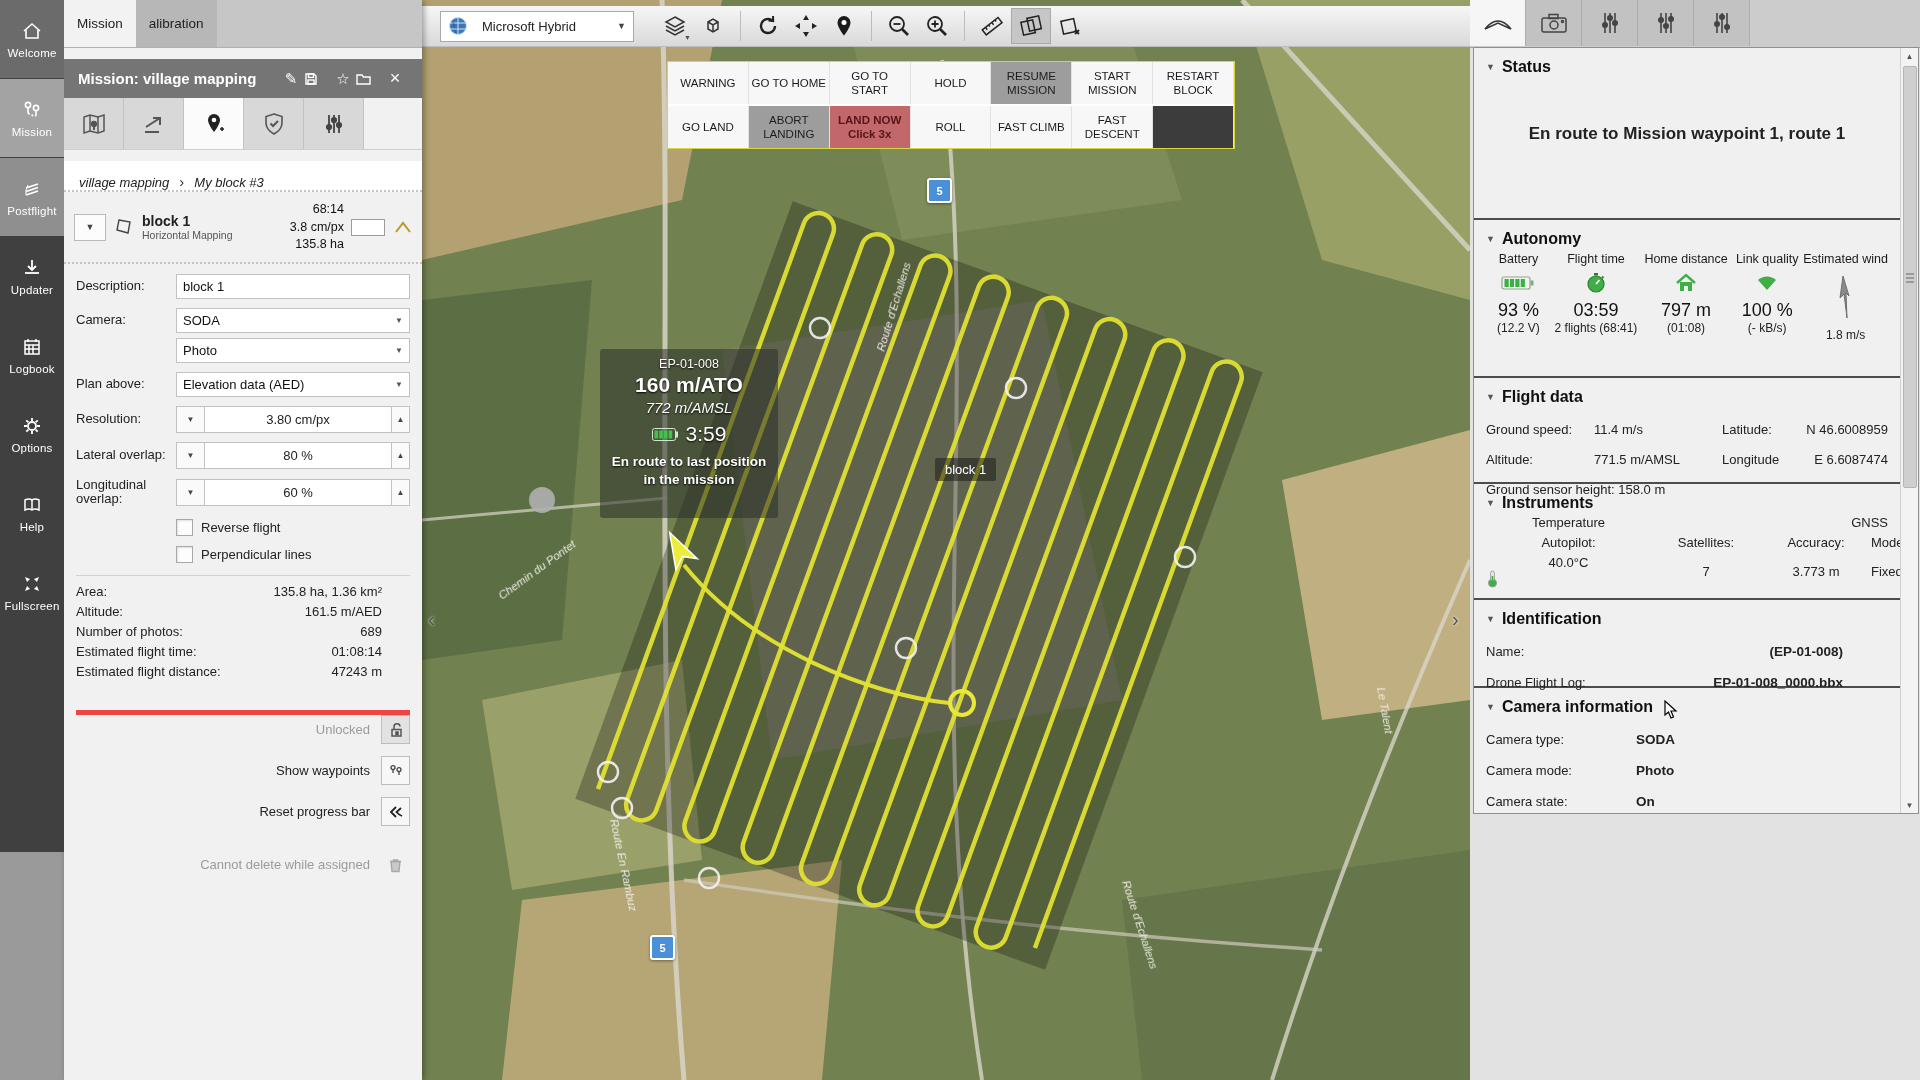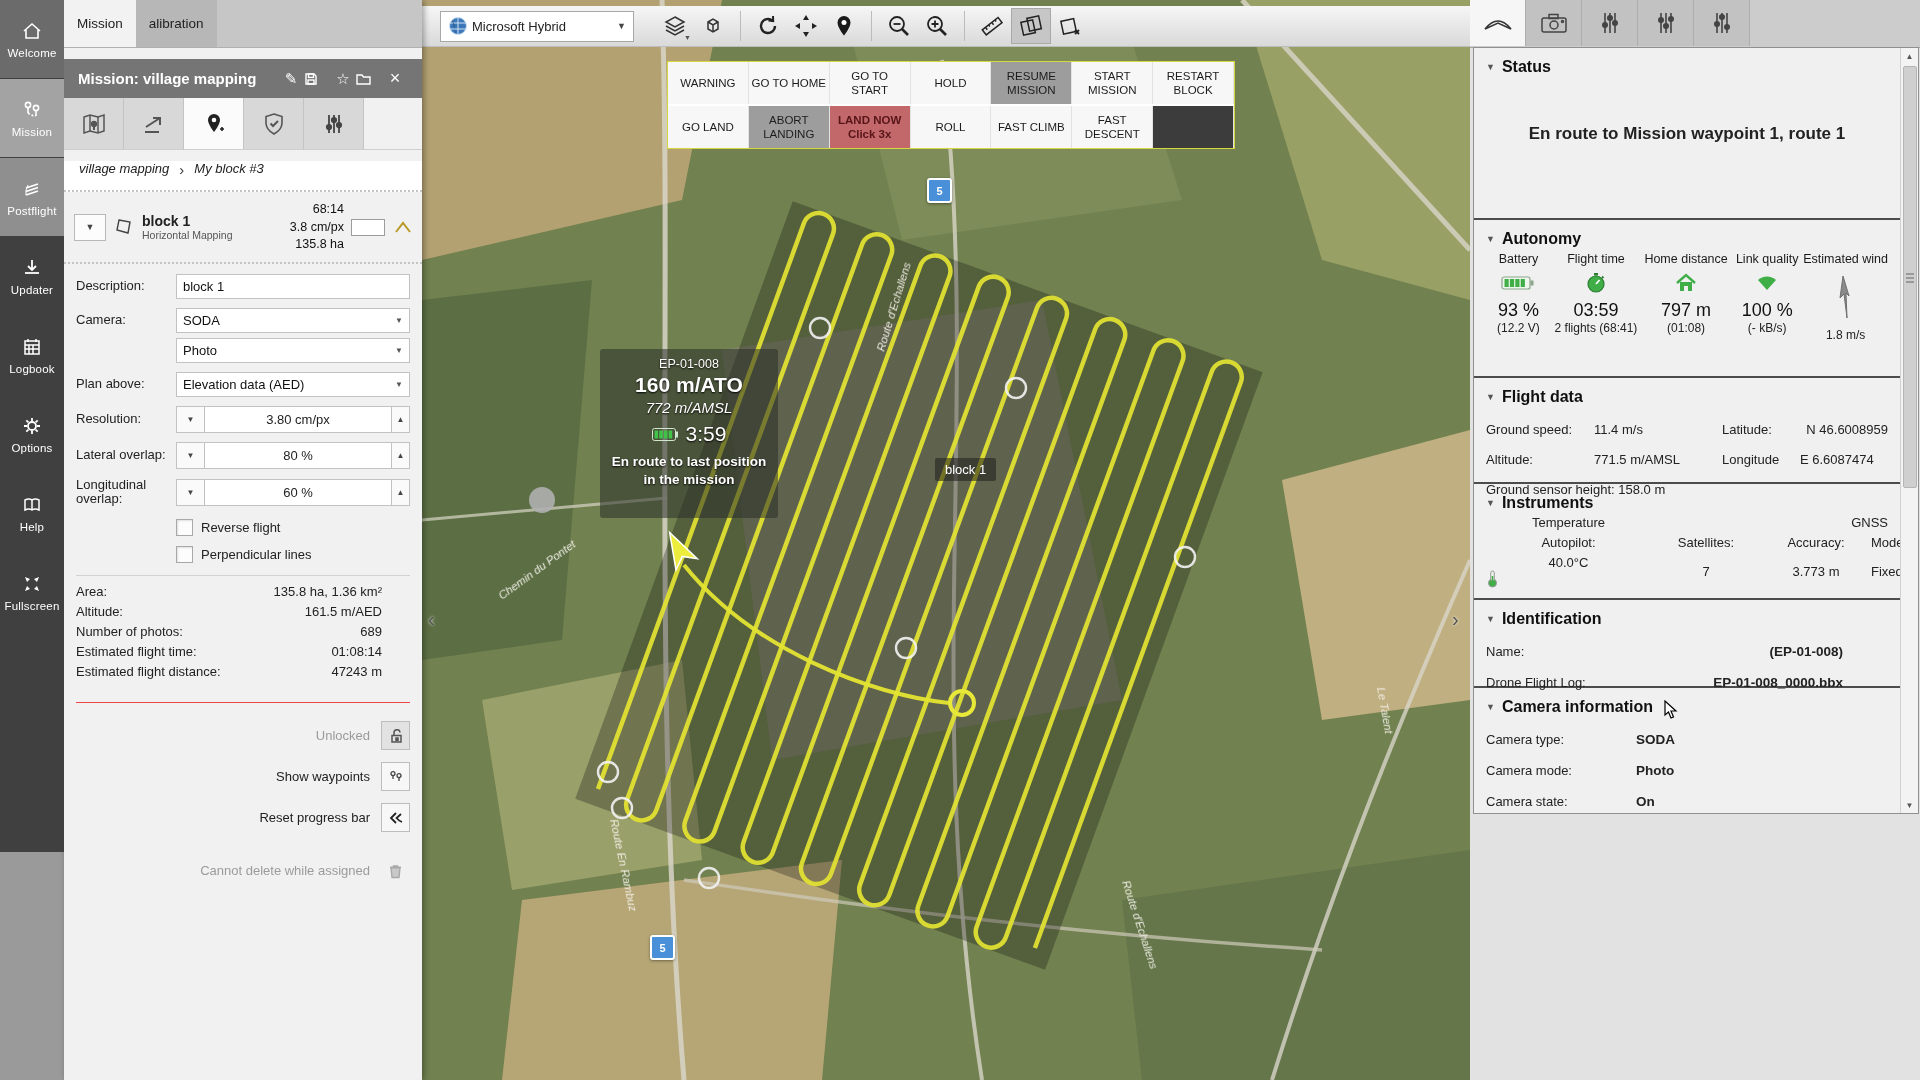--- a/index.html
+++ b/index.html
@@ -20,21 +20,21 @@
   #win-tabs{height:47px;background:#c6c6c6;display:flex;align-items:stretch;border-bottom:1px solid #b0b0b0}
   .win-tab{display:flex;align-items:center;padding:0 13px;font-size:13.5px;color:#222}
   .win-tab.active{background:#f2f2f2}
   .win-tab.ghost{background:#b7b7b7;overflow:hidden;white-space:nowrap;max-width:62px}
   #title-bar{margin-top:11px;height:39px;background:#757575;color:#fff;display:flex;align-items:center;padding:0 14px}
   #title-bar .t{font-size:15px;font-weight:bold;flex:1}
   .tb-ic{width:26px;text-align:center;font-size:15px;color:#fff;cursor:pointer}
   #ptabs{display:flex;background:#f1f1f1;border-bottom:1px solid #cfcfcf}
   .ptab{width:59px;height:51px;background:#d8d8d8;border-right:1px solid #c3c3c3;display:grid;place-items:center;cursor:pointer}
   .ptab.active{background:#fbfbfb}
-  #crumb{margin:11px 0 0 0;height:29px;background:#fff;display:flex;align-items:flex-start;gap:10px;
+  #crumb{margin:11px 0 0 0;height:29px;background:#fff;display:flex;align-items:flex-end;gap:10px;
          padding:0 15px;font-size:13px;font-style:italic;border-bottom:2px dotted #c4c4c4}
   #crumb .sep{font-style:normal;font-size:15px;color:#333}
   #block-head{display:flex;align-items:center;padding:9px 8px 8px 10px;border-bottom:2px dotted #c4c4c4;gap:7px}
   .drop-box{width:30px;height:25px;border:1px solid #b9b9b9;background:#fcfcfc;display:grid;place-items:center;font-size:9px;color:#444;cursor:pointer}
   #block-name{flex:1}
   #block-name .n{font-size:14px;font-weight:bold}
   #block-name .s{font-size:10.5px;color:#555}
   #block-stats{font-size:12.5px;text-align:right;line-height:1.4;color:#111}
   #block-prog{width:32px;height:15px;background:#fff;border:1px solid #9c9c9c}
   .frm{padding:10px 12px 0 12px}
@@ -46,33 +46,33 @@
   .spin{display:flex;height:25px;border:1px solid #c2c2c2;background:#fff}
   .spin .dn{width:27px;border-right:1px solid #c2c2c2;display:grid;place-items:center;font-size:8px;color:#444;background:#fafafa;cursor:pointer}
   .spin .val{flex:1;display:grid;place-items:center;font-size:13px}
   .spin .up{width:17px;border-left:1px solid #c2c2c2;display:grid;place-items:center;font-size:8px;color:#444;background:#fafafa;cursor:pointer}
   .chk-row{display:flex;align-items:center;gap:8px;margin:0 0 10px 100px}
   .chk{width:15px;height:15px;background:#fdfdfd;border:1px solid #a8a8a8;box-shadow:inset 1px 1px 2px rgba(0,0,0,.12);cursor:pointer}
   .chk-lbl{font-size:13px}
   #summary{border-top:1px solid #d2d2d2;margin:2px 12px 0 12px;padding:8px 0 10px 0}
   .srow{display:grid;grid-template-columns:165px 1fr;font-size:13px;margin-bottom:5px}
   .srow .v{text-align:right;padding-right:28px}
-  #actions{border-top:1px solid #ef4444;margin:8px 12px;padding-top:18px}
+  #actions{border-top:5px solid #ef4444;margin:16px 12px;}
   .arow{display:flex;justify-content:flex-end;align-items:center;gap:11px;margin-bottom:12px;font-size:13px}
   .arow.gray{color:#9b9b9b}
   .abtn{width:27px;height:27px;border:1px solid #bdbdbd;background:#f7f7f7;display:grid;place-items:center;cursor:pointer}
   .abtn.pressed{background:#e2e2e2}
   .abtn.naked{border-color:transparent;background:transparent}
 
   
   #map{position:absolute;left:422px;top:0;width:1048px;height:1080px;overflow:hidden;background:#71814f}
   #map-toolbar{position:absolute;left:0;top:6px;width:100%;height:40px;
     background:linear-gradient(#f6f6f6,#d9d9d9);border-bottom:1px solid #bdbdbd;display:flex;align-items:center;z-index:6}
   #basemap{margin-left:18px;width:178px;height:29px;background:#fff;border:1px solid #a8a8a8;
-    display:flex;align-items:center;gap:4px;padding:0 7px;font-size:13px;cursor:pointer}
+    display:flex;align-items:center;gap:14px;padding:0 7px;font-size:13px;cursor:pointer}
   #basemap .dd{margin-left:auto;font-size:9px;color:#444}
   .mt-btn{width:38px;height:34px;display:grid;place-items:center;cursor:pointer;position:relative}
   .mt-btn.active{background:#c6c6c6;border:1px solid #a9a9a9}
   .mt-sep{width:1px;height:30px;background:#bcbcbc;margin:0 8px}
   .mt-sub{position:absolute;right:3px;bottom:2px;font-size:7px;color:#555}
 
   #cmd{position:absolute;left:245px;top:61px;width:566px;z-index:6;border:1px solid #d6d640;background:#3b82f6}
   .cmd-row{display:grid;grid-template-columns:repeat(7,1fr)}
   .cmd-row.r1{border-bottom:2px solid #fff}
   .cmd-cell{height:42px;display:flex;flex-direction:column;align-items:center;justify-content:center;
@@ -753,21 +753,21 @@
           <span>Flight data</span>
         </div>
       <div class="fd-grid">
         <span>Ground speed:</span>
         <span>11.4 m/s</span>
         <span>Latitude:</span>
         <span style="text-align:right">N 46.6008959</span>
         <span>Altitude:</span>
         <span>771.5 m/AMSL</span>
         <span>Longitude</span>
-        <span style="text-align:left">E 6.6087474</span>
+        <span style="text-align:right">E 6.6087474</span>
         <span style="grid-column:1 / span 2;white-space:nowrap"><span>Ground sensor height:</span> <span>158.0 m</span></span>
       </div>
     </div>
 
     <div class="rsec" style="height:116px">
       <div class="rhead">
           <span class="tri">▼</span>
           <span>Instruments</span>
         </div>
       <div class="in-grid">

